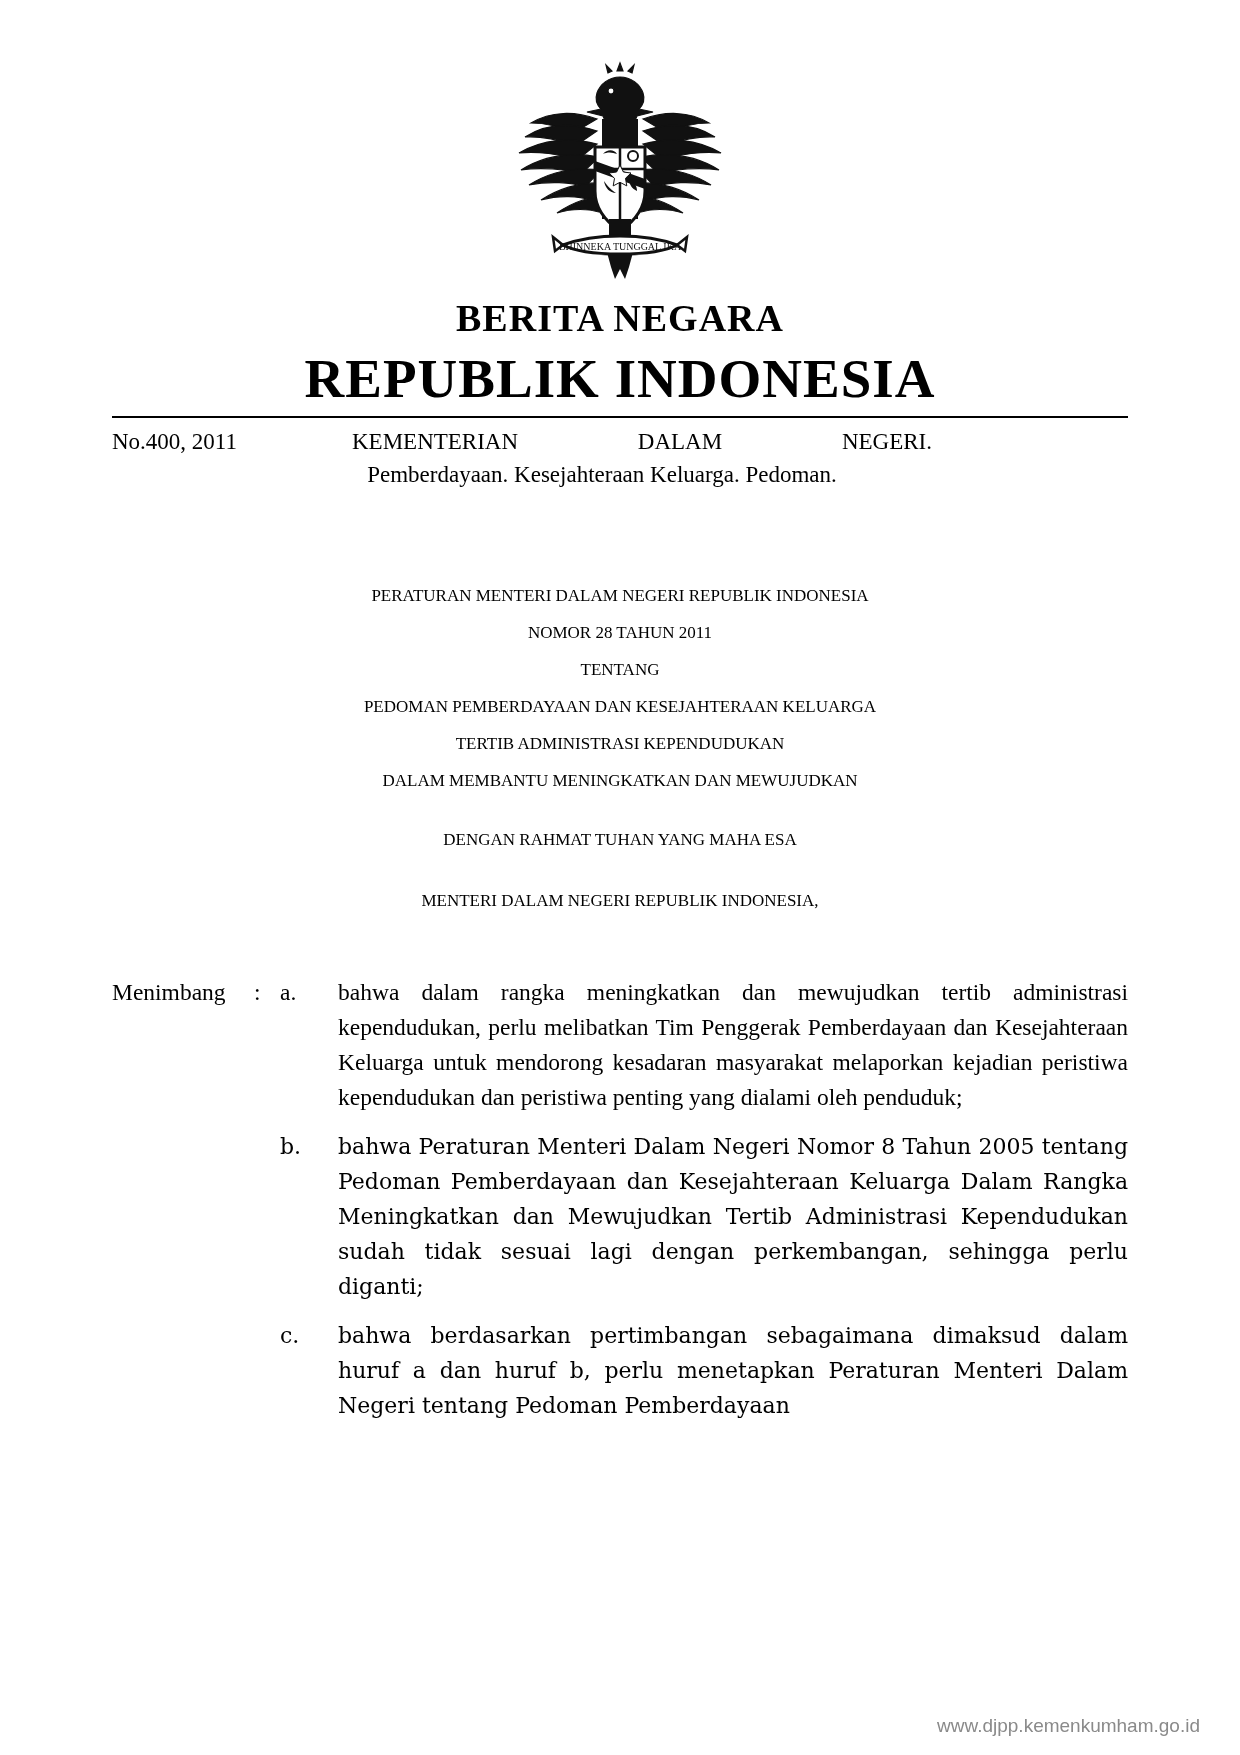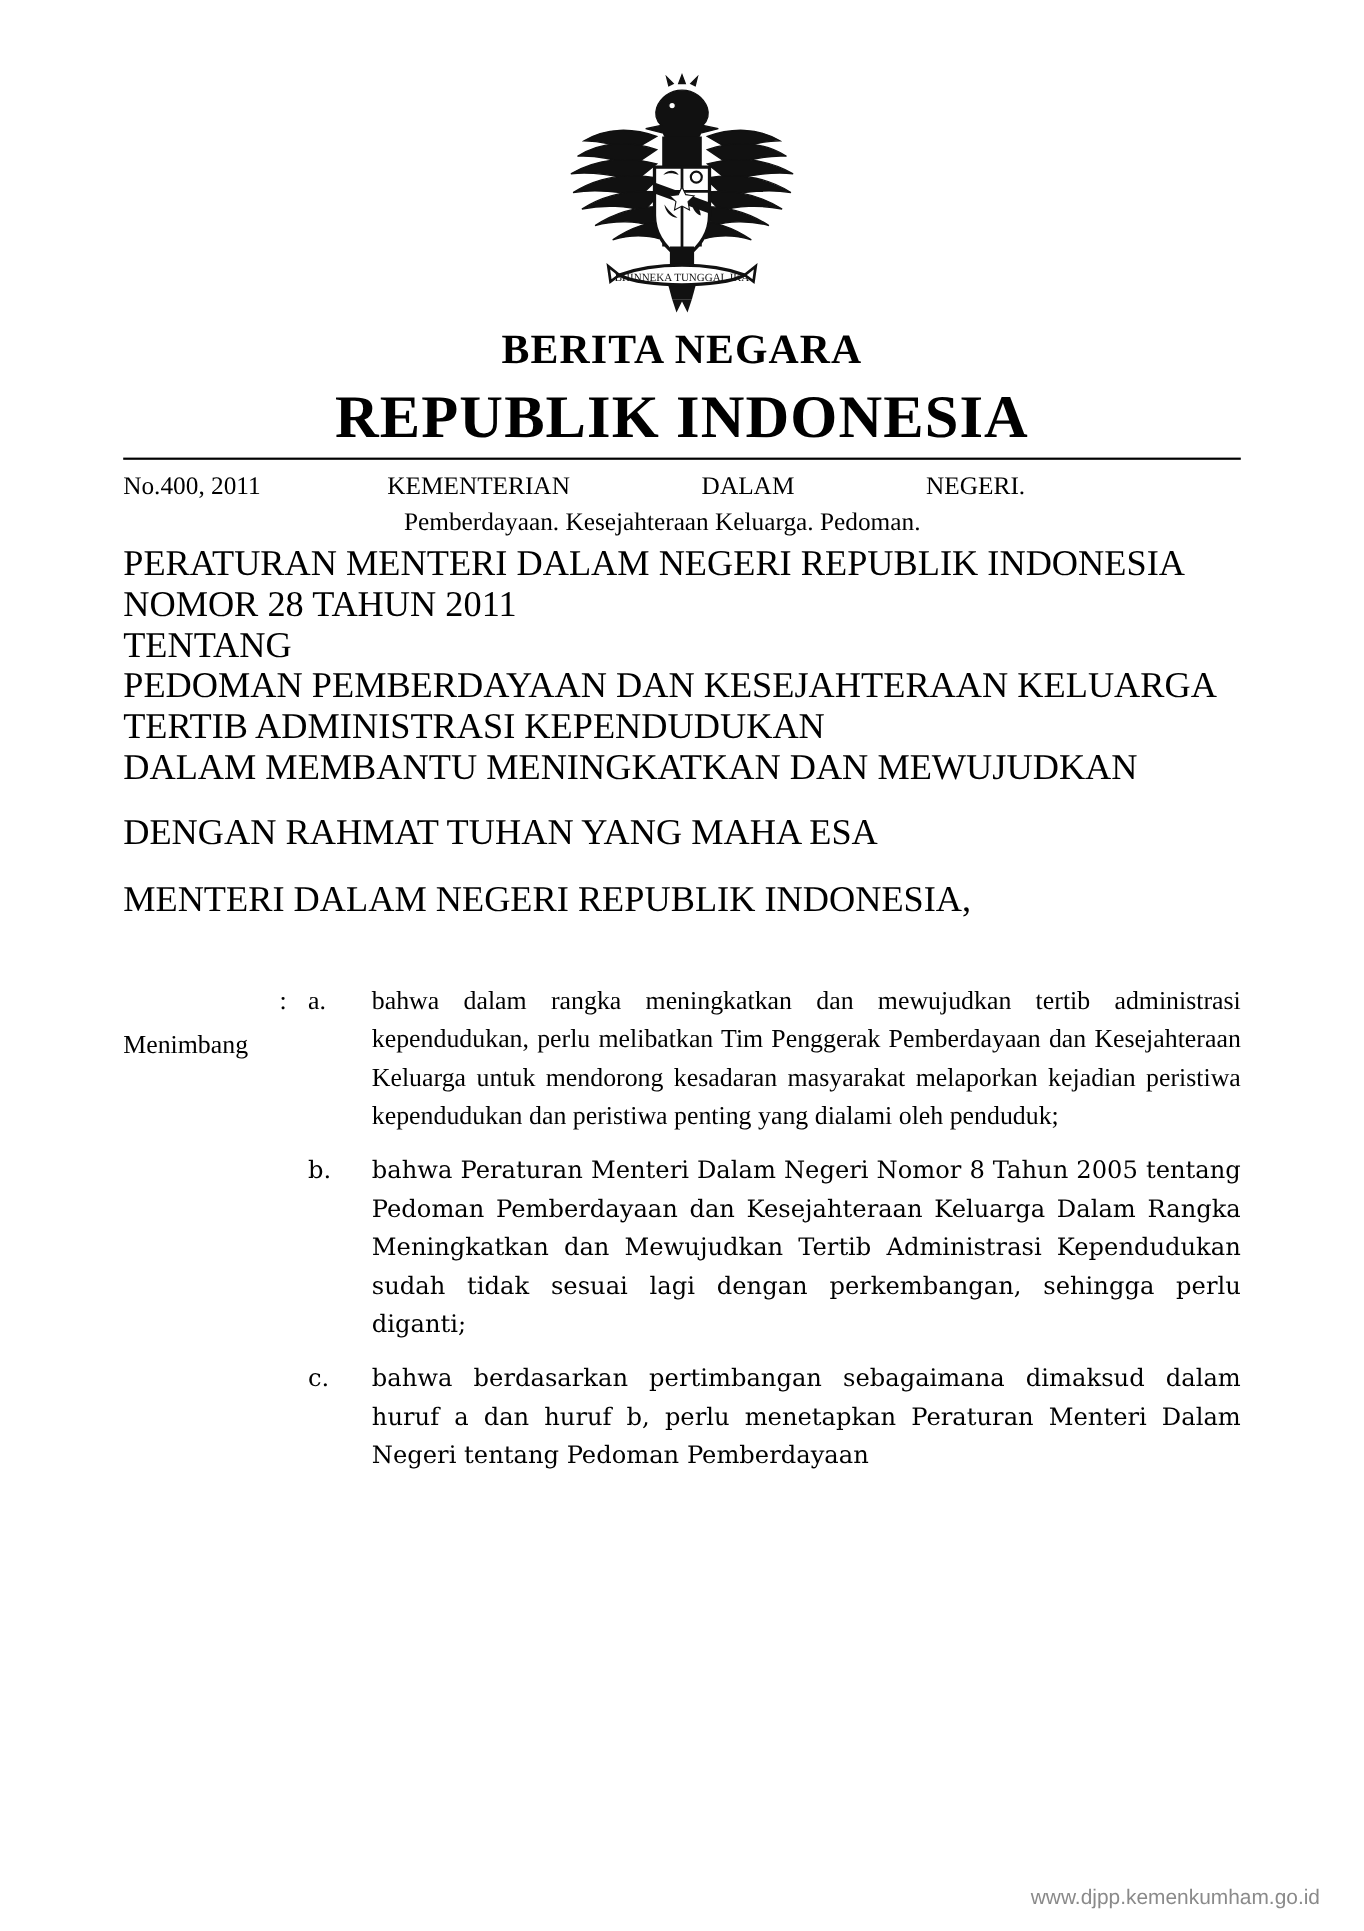--- a/index.html
+++ b/index.html
@@ -21,21 +21,21 @@
     width: 1240px;
     height: 1755px;
     box-sizing: border-box;
     padding: 56px 112px 0 112px;
   }
 
   
   .emblem-wrap {
     display: flex;
     justify-content: center;
-    align-items: flex-end;
+    align-items: center;
     height: 232px;
   }
   .emblem {
     width: 230px;
     height: 222px;
   }
 
   
   .masthead {
     text-align: center;
@@ -78,22 +78,23 @@
     width: 580px;
   }
   .issue .subject {
     text-align: center;
     margin-left: 150px;
     width: 680px;
   }
 
   
   .title-block {
-    text-align: left;
-    font-size: 33px;
+    margin-top: 82px;
+    text-align: center;
+    font-size: 17px;
     line-height: 37px;
   }
   .title-block .t {
     display: block;
   }
   .gap-sm { height: 22px; }
   .gap-md { height: 24px; }
 
   
   .considering {
@@ -101,21 +102,20 @@
     font-size: 23.5px;
     line-height: 35px;
   }
   .cons-row {
     display: flex;
     align-items: flex-start;
   }
   .cons-label {
     width: 142px;
     flex: 0 0 142px;
-    margin-top: 40px;
   }
   .cons-colon {
     width: 26px;
     flex: 0 0 26px;
   }
   .cons-letter {
     width: 58px;
     flex: 0 0 58px;
   }
   .cons-text {

